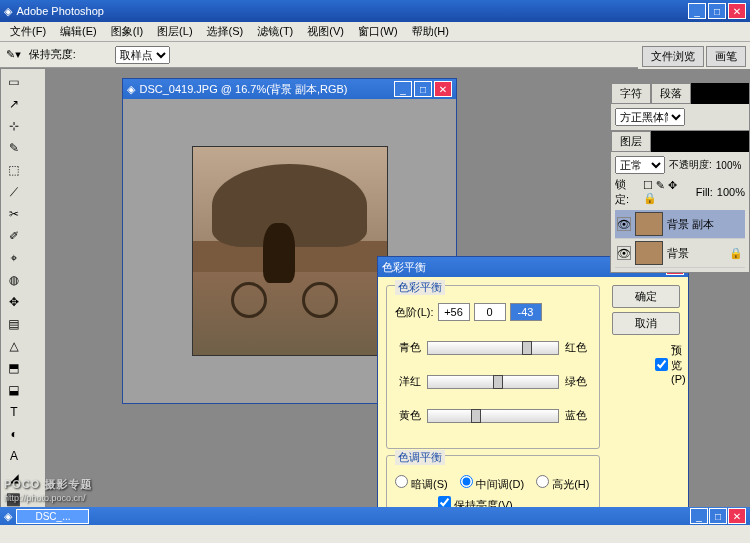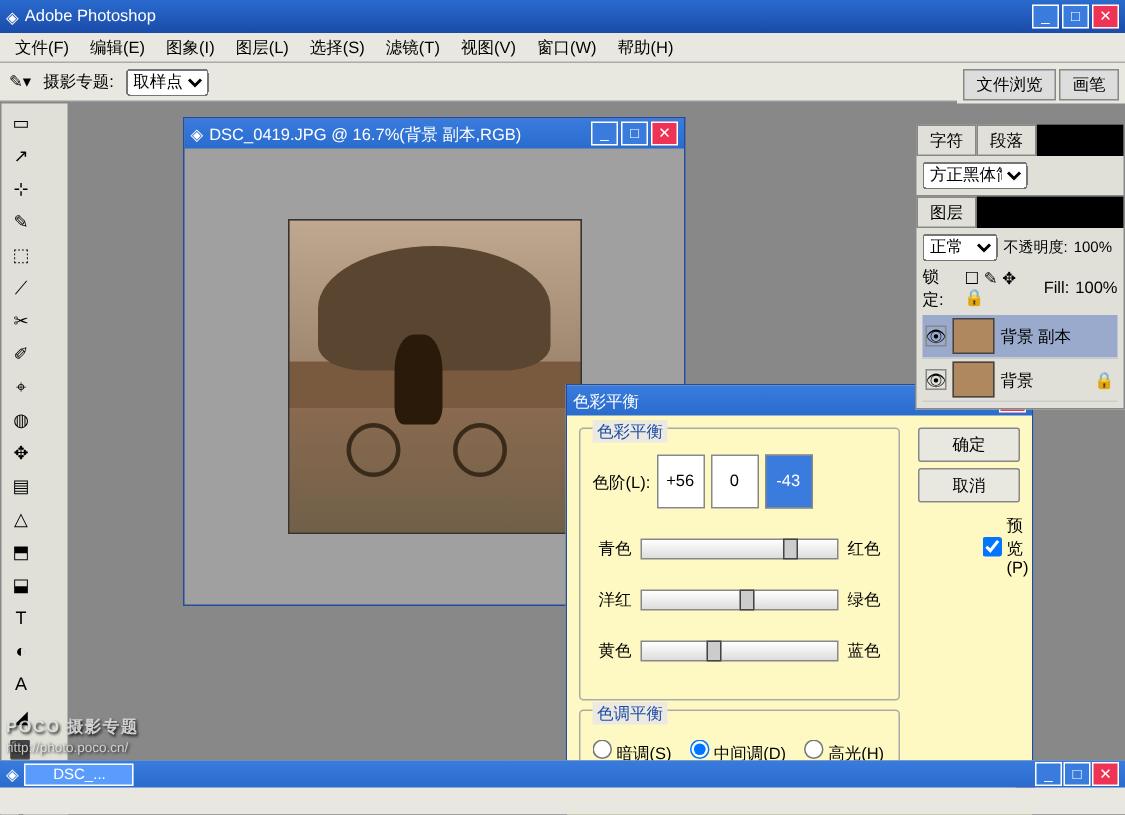--- a/index.html
+++ b/index.html
@@ -29,21 +29,21 @@
 .wheel1 { left: 0; }
 .wheel2 { right: 0; }
 .rider { position: absolute; left: 30%; top: 5%; width: 30%; height: 60%; background: #2a1a0a; border-radius: 40% 40% 20% 20%; }
 .color-dialog { position: absolute; left: 377px; top: 256px; width: 312px; background: #fef9c3; border: 1px solid #244b9c; }
 .dlg-title { background: linear-gradient(#3a7bde, #2a6bce); height: 20px; color: white; display: flex; align-items: center; justify-content: space-between; padding: 0 4px; }
 .dlg-body { padding: 8px; display: flex; gap: 12px; }
 .dlg-left { flex: 1; }
 .fieldset { border: 1px solid #aaa; padding: 6px 8px; margin-bottom: 6px; border-radius: 3px; }
 .fieldset-title { color: #1a4ba8; margin-bottom: 4px; font-size: 11px; position: relative; top: -12px; background: #eceae0; display: inline-block; padding: 0 3px; }
 .levels-row { display: flex; align-items: center; gap: 4px; margin-bottom: 6px; margin-top: -8px; }
-.levels-row input[type=text] { width: 32px; height: 36px; border: 1px solid #888; text-align: center; font-size: 11px; }
+.levels-row input[type=text] { width: 32px; height: 18px; border: 1px solid #888; text-align: center; font-size: 11px; }
 .slider-row { display: flex; align-items: center; gap: 6px; margin: 19px 0; }
 .slider-row .lbl { width: 26px; text-align: right; }
 .slider-row .rlbl { width: 26px; }
 .slider { flex: 1; height: 14px; background: linear-gradient(#fff,#ddd); border: 1px solid #888; position: relative; }
 .thumb { position: absolute; width: 10px; height: 14px; background: #ccc; border: 1px solid #444; top: -1px; }
 .radio-row { display: flex; gap: 12px; margin-top: -6px; }
 .dlg-right { width: 68px; display: flex; flex-direction: column; gap: 4px; }
 .btn { border: 1px solid #888; background: #e8e8e0; padding: 3px 8px; text-align: center; cursor: pointer; border-radius: 2px; }
 .panels { position: absolute; right: 0; top: 82px; width: 140px; background: #e0e0d8; border: 1px solid #888; }
 .panel-tabs { display: flex; background: #000000; }
@@ -85,22 +85,22 @@
   <span class="menu-item">图层(L)</span>
   <span class="menu-item">选择(S)</span>
   <span class="menu-item">滤镜(T)</span>
   <span class="menu-item">视图(V)</span>
   <span class="menu-item">窗口(W)</span>
   <span class="menu-item">帮助(H)</span>
 </div>
 
 <div class="optionbar">
   <span>✎▾</span>
-  <span>摄影专题:</span>
-  <select style="height:18px;font-size:11px;">
+  <span>保持亮度:</span>
+  <select style="height:18px;font-size:11px;margin-left:31px;">
     <option>取样点</option>
   </select>
 </div>
 <div class="rtabs">
   <div class="rtab">文件浏览</div>
   <div class="rtab">画笔</div>
 </div>
 
 <div class="toolbox">
   <div class="tool">▭</div>

